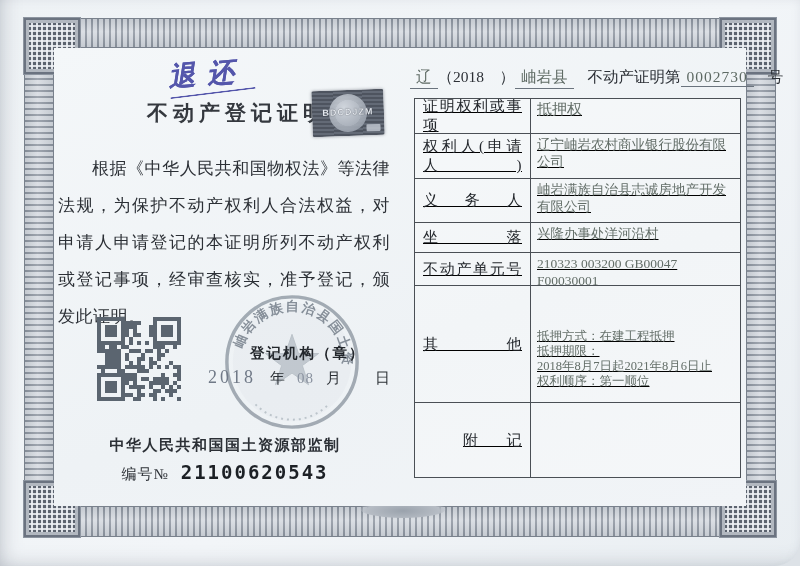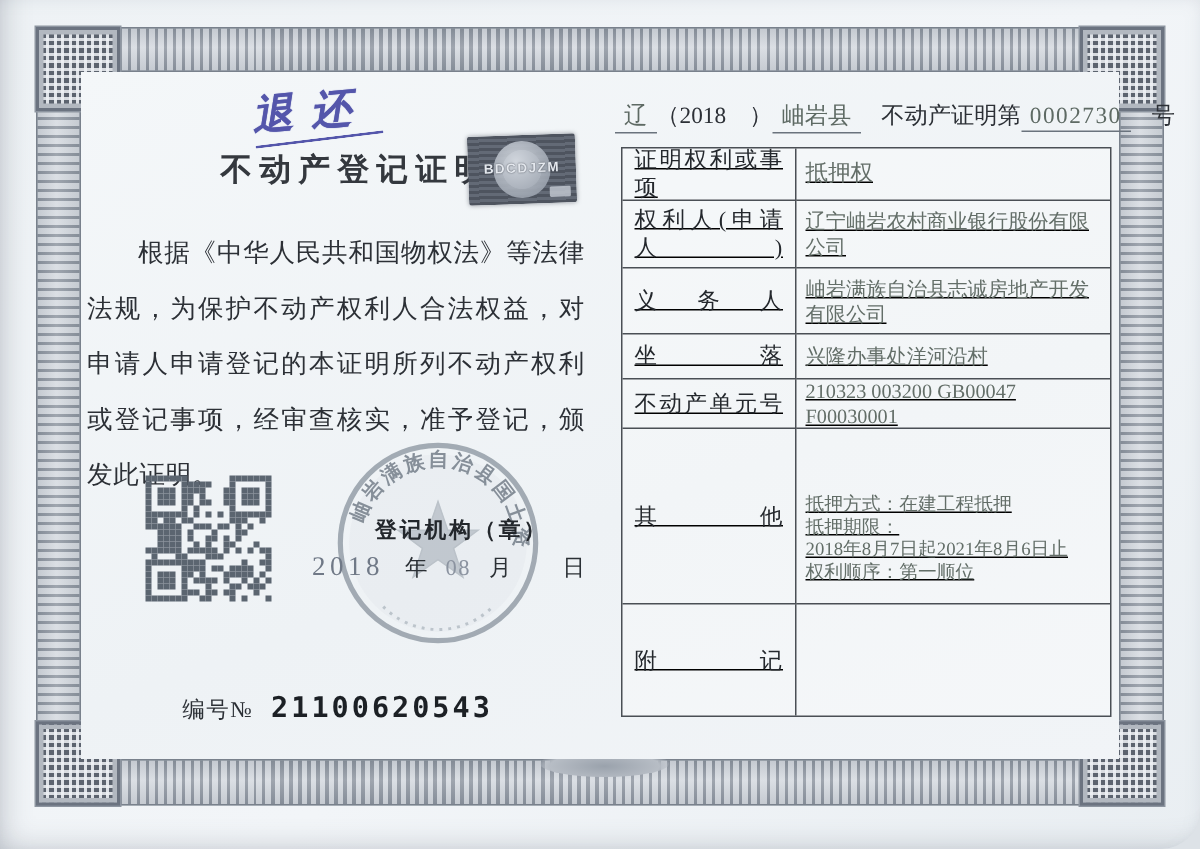--- a/index.html
+++ b/index.html
@@ -140,32 +140,32 @@
   .doc-header .num{letter-spacing:1px;}
   .reg-table{
     position:absolute;left:414px;top:98px;width:327px;height:380px;
     box-sizing:border-box;border:1.5px solid #4a4f55;
     display:grid;grid-template-columns:116px 1fr;
     grid-template-rows:35px 45px 44px 30px 33px 117px 1fr;
     background:rgba(255,255,255,.25);
     text-decoration:underline;
   }
   .cell{box-sizing:border-box;border-bottom:1px solid #4a4f55;overflow:hidden;}
-  .cell.lastrow{border-bottom:none;}
+  .cell.lastrow{border-bottom:none;margin-left:40px;}
   .cell.label{
     border-right:1px solid #4a4f55;
     display:flex;align-items:center;justify-content:center;
     font-size:15px;color:#24282d;padding:0 8px;
   }
   .cell.label span{
     display:block;width:100%;text-align:justify;text-align-last:justify;
     letter-spacing:.5px;
   }
   .cell.value{
-    display:flex;flex-direction:column;justify-content:center;
+    display:flex;flex-direction:column;
     padding:2px 6px;font-size:13.5px;line-height:17px;color:#636e68;
   }
   .cell.value .big{font-size:15px;}
   .cell.value.top{justify-content:flex-start;padding-top:3px;margin-top:40px;}
   .cell.value .ln{font-size:12.5px;line-height:15px;white-space:nowrap;}
 </style>
 </head>
 <body>
 
 <div class="scan">
@@ -654,20 +654,21 @@
   <div class="seal-org">登记机构（章）</div>
 
   <div class="date-line">
     <span class="dl-year">2018</span>
     <span class="dl-char">年</span>
     <span class="dl-month">08</span>
     <span class="dl-char dl-m">月</span>
     <span class="dl-char dl-d">日</span>
   </div>
 
+  <div class="footer-line">中华人民共和国国土资源部监制</div>
 
   <div class="serial-row">
     <span class="serial-label">编号№</span><span class="serial-number">21100620543</span>
   </div>
 
   <div class="doc-header">
     <span class="fill-ink u">辽</span>
     <span>（2018　）</span>
     <span class="fill-ink u">岫岩县</span>
     <span class="gap"></span>

